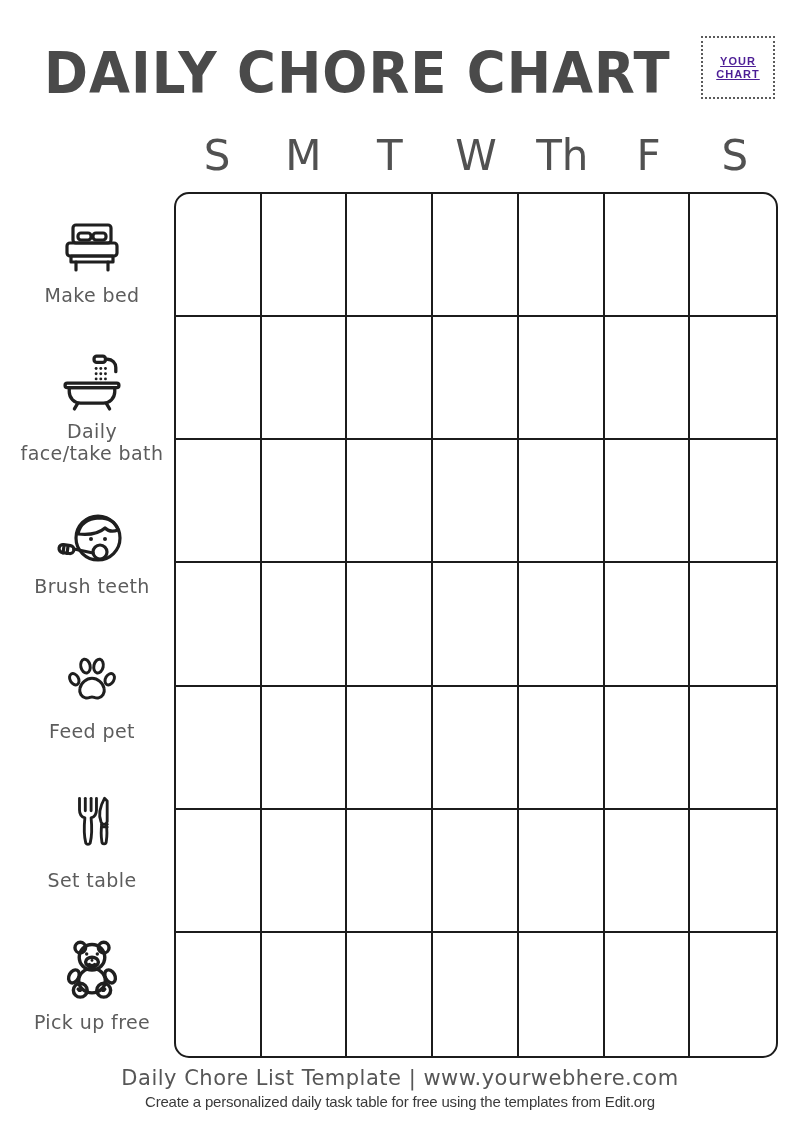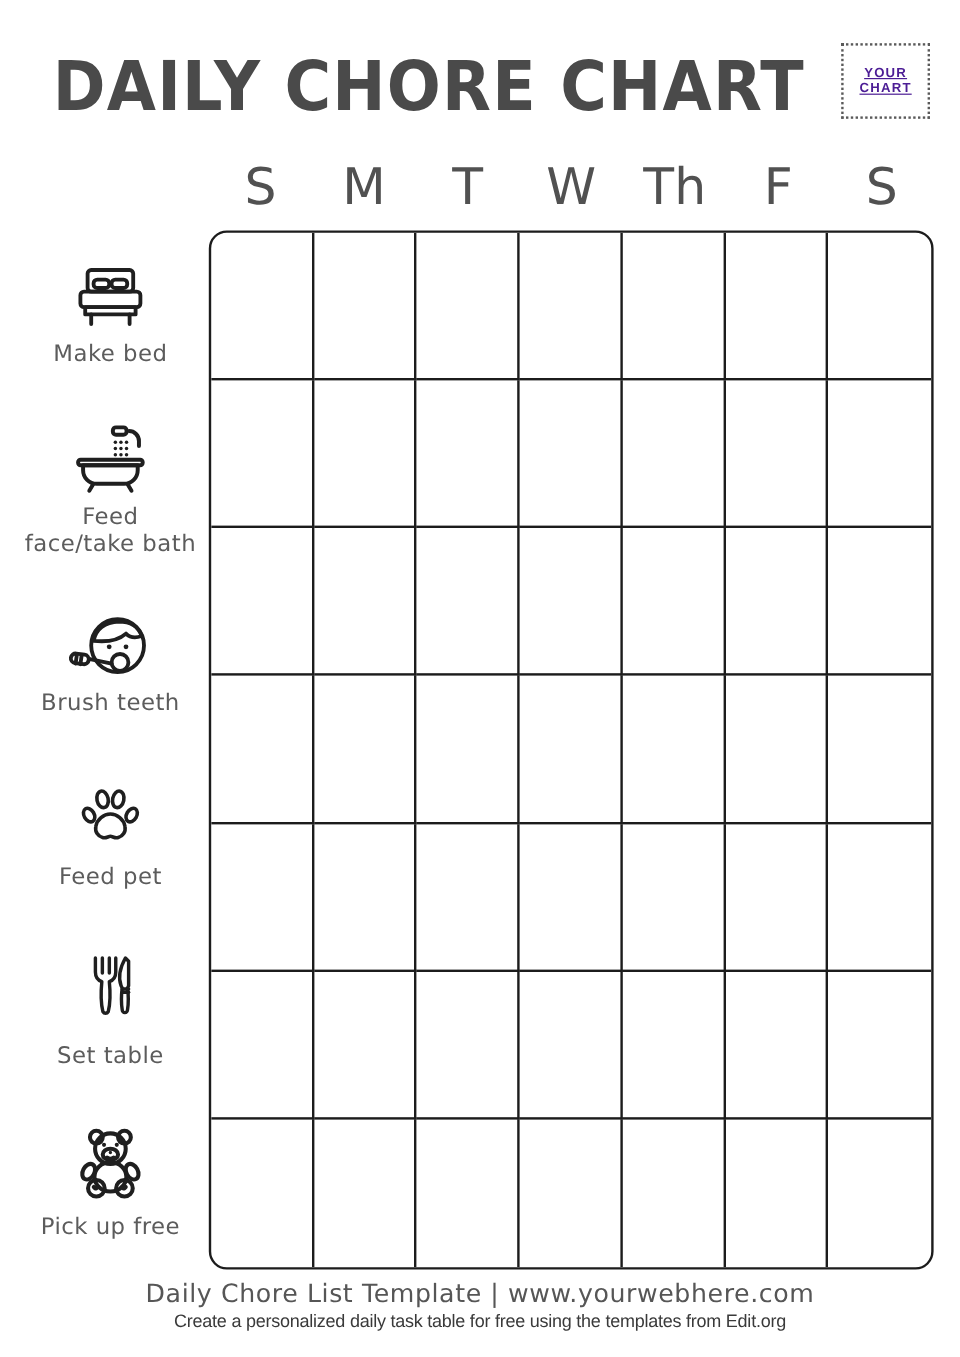--- a/index.html
+++ b/index.html
@@ -107,21 +107,21 @@
             <circle class="fl" cx="36" cy="26" r="1.4"></circle>
             <circle class="fl" cx="40.5" cy="26" r="1.4"></circle>
             <circle class="fl" cx="45" cy="26" r="1.4"></circle>
             <rect class="st" x="6" y="30" width="52" height="4.5" rx="2"></rect>
             <path class="st" d="M10 34.5 h44 v4 a11 11 0 0 1 -11 11 H21 a11 11 0 0 1 -11 -11 z"></path>
             <path class="st" d="M18 50 l-3 5"></path>
             <path class="st" d="M46 50 l3 5"></path>
           </svg>
         </span>
         <div class="chore-label">
-          <div>Feed</div>
+          <div>Daily</div>
           <div>face/take bath</div>
         </div>
       </div>
       <div class="chore-cell">
         <span class="chore-icon">
           <svg width="76" height="60" viewBox="0 0 76 60">
             <circle class="st" cx="44" cy="31" r="22"></circle>
             <path class="st" d="M24 27 q3 -15 21 -16 q15 0 19 12 q-8 3 -13 -2 q-9 8 -27 6"></path>
             <circle class="fl" cx="37" cy="32" r="2"></circle>
             <circle class="fl" cx="51" cy="32" r="2"></circle>

